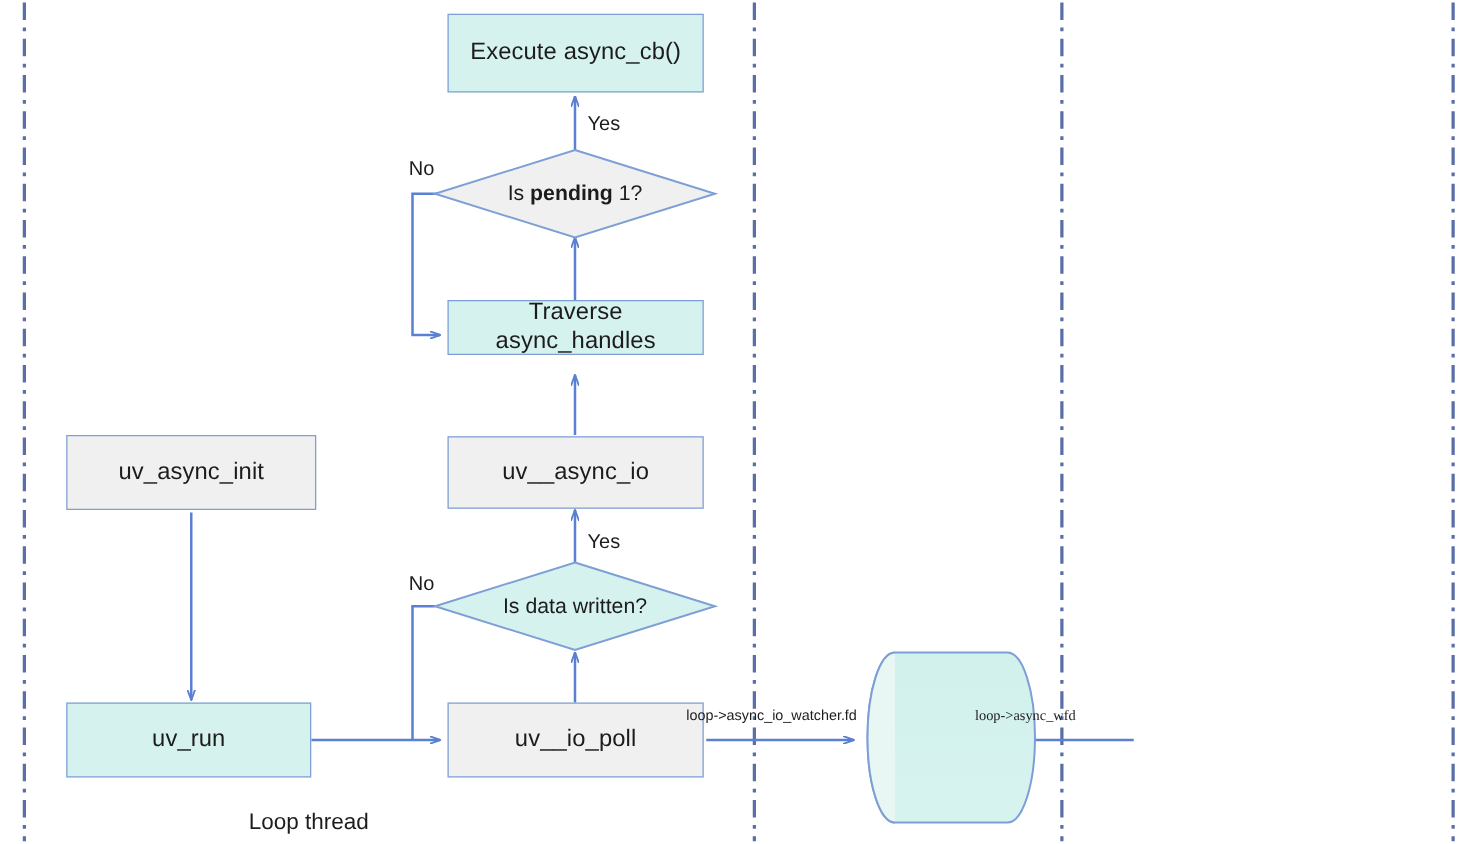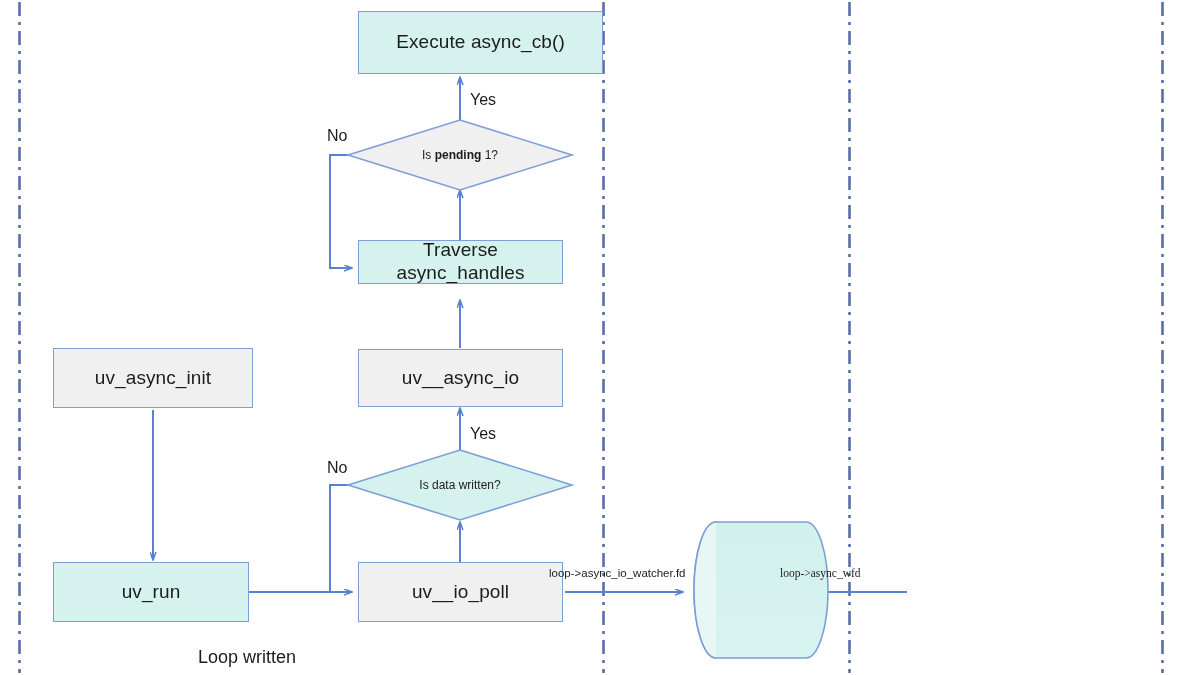--- a/index.html
+++ b/index.html
@@ -40,21 +40,21 @@
 
   .diamond-wrap {
     position: absolute;
     display: flex;
     align-items: center;
     justify-content: center;
   }
   .diamond-label {
     position: relative;
     z-index: 2;
-    font-size: 12px;
+    font-size: 17px;
     color: #1c1c1c;
     white-space: nowrap;
   }
   .diamond-label b { font-weight: bold; }
 
   .edge-label {
     position: absolute;
     font-size: 16px;
     color: #1c1c1c;
     white-space: nowrap;
@@ -124,21 +124,21 @@
     <polygon points="460,450 572,485 460,520 348,485" fill="#d5f2ee" stroke="#7e9fd6" stroke-width="1.6"></polygon>
 
     <g>
       <path d="M716,522 L806,522 A22,68 0 0 1 806,658 L716,658 A22,68 0 0 1 716,522 Z" fill="url(#cylBody)" stroke="#7e9fd6" stroke-width="1.6"></path>
       <path d="M716,522 A22,68 0 0 0 716,658" fill="#e8f7f4" stroke="none"></path>
       <path d="M716,522 A22,68 0 0 0 716,658" fill="none" stroke="#7e9fd6" stroke-width="1.6"></path>
       <path d="M694,522 A22,68 0 0 0 694,658" fill="none" stroke="#7e9fd6" stroke-width="1.6" opacity="0"></path>
     </g>
   </svg>
 
-  <div class="node mint" style="left:358px; top:11px; width:245px; height:63px;">Execute async_cb()</div>
+  <div class="node mint" style="left:358px; top:11px; width:205px; height:63px;">Execute async_cb()</div>
 
   <div class="node mint" style="left:358px; top:240px; width:205px; height:44px;">Traverse async_handles</div>
 
   <div class="node gray" style="left:358px; top:349px; width:205px; height:58px;">uv__async_io</div>
 
   <div class="node mint" style="left:53px; top:562px; width:196px; height:60px;">uv_run</div>
 
   <div class="node gray" style="left:53px; top:348px; width:200px; height:60px;">uv_async_init</div>
 
   <div class="node gray" style="left:358px; top:562px; width:205px; height:60px;">uv__io_poll</div>
@@ -157,16 +157,16 @@
   <div class="edge-label" style="left:327px; top:127px;">No</div>
 
   <div class="edge-label" style="left:470px; top:425px;">Yes</div>
 
   <div class="edge-label" style="left:327px; top:459px;">No</div>
 
   <div class="edge-label small" style="left:549px; top:567px;">loop-&gt;async_io_watcher.fd</div>
 
   <div class="edge-label small" style="left:780px; top:567px;font-family:Liberation Serif, serif;">loop-&gt;async_wfd</div>
 
-  <div class="swim-caption" style="left:0px; top:647px; width:494px;">Loop written</div>
+  <div class="swim-caption" style="left:0px; top:647px; width:494px;">Loop thread</div>
 
 
 </div>
 
 </body></html>

